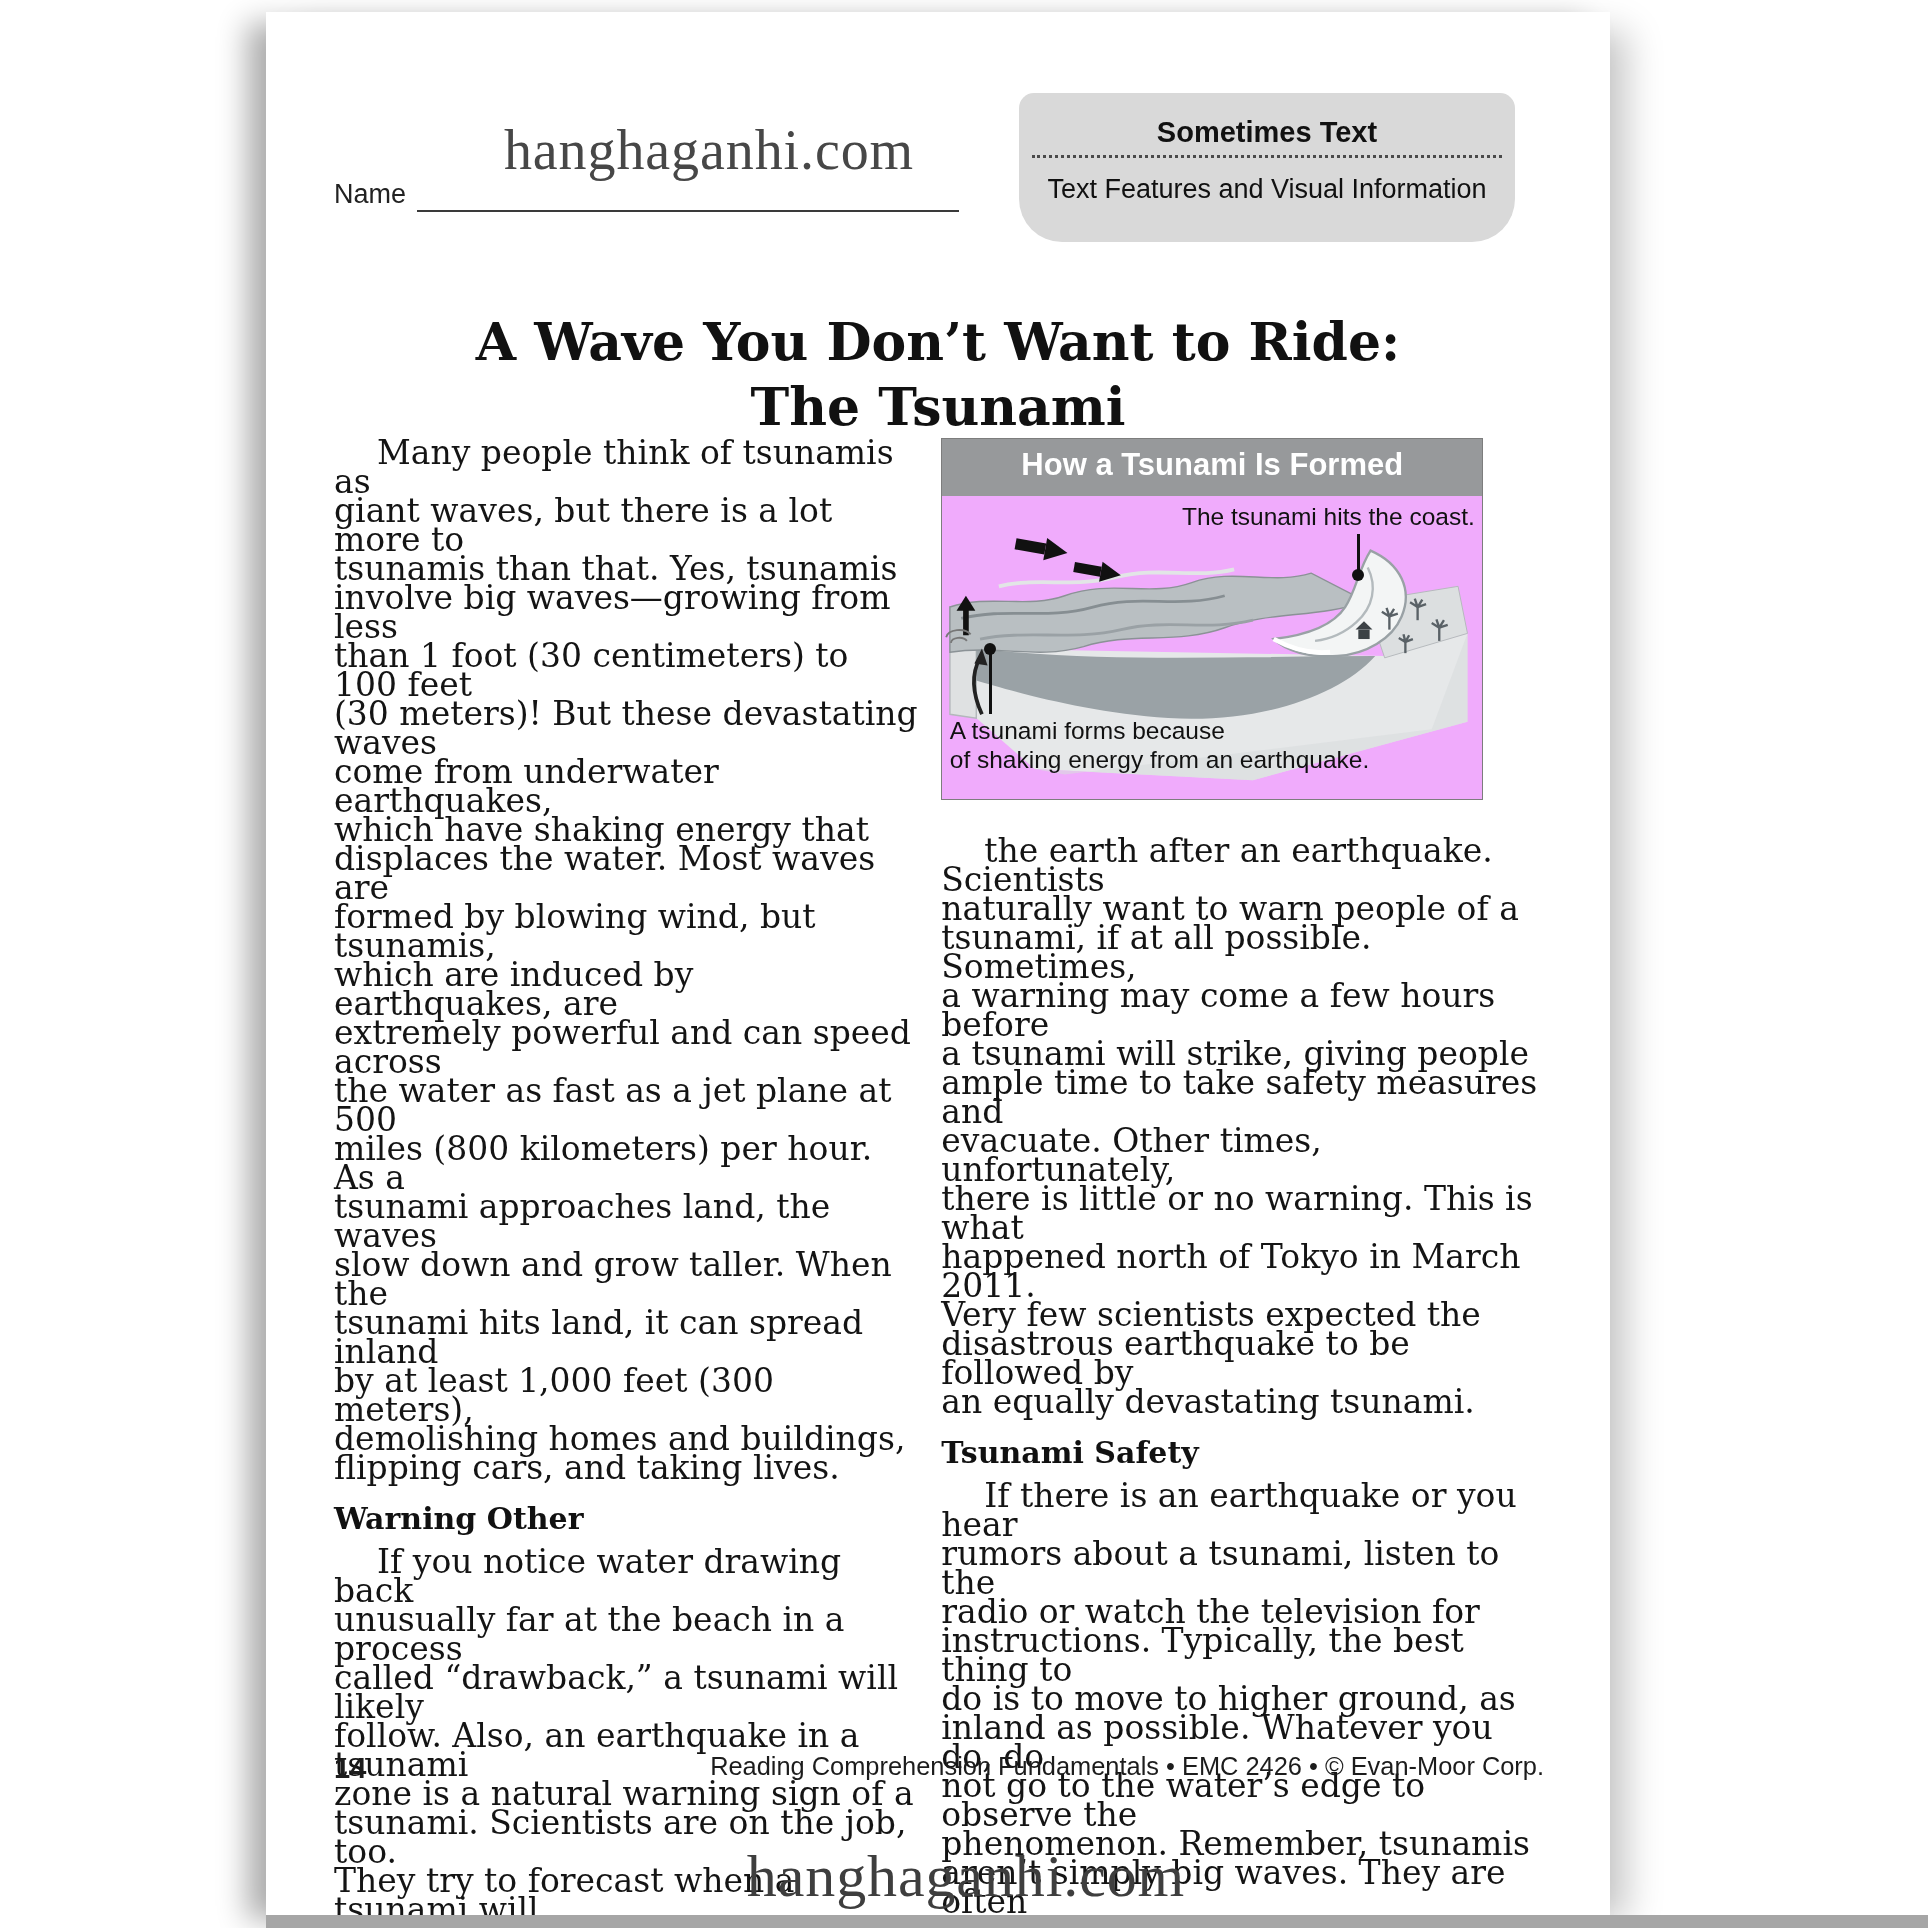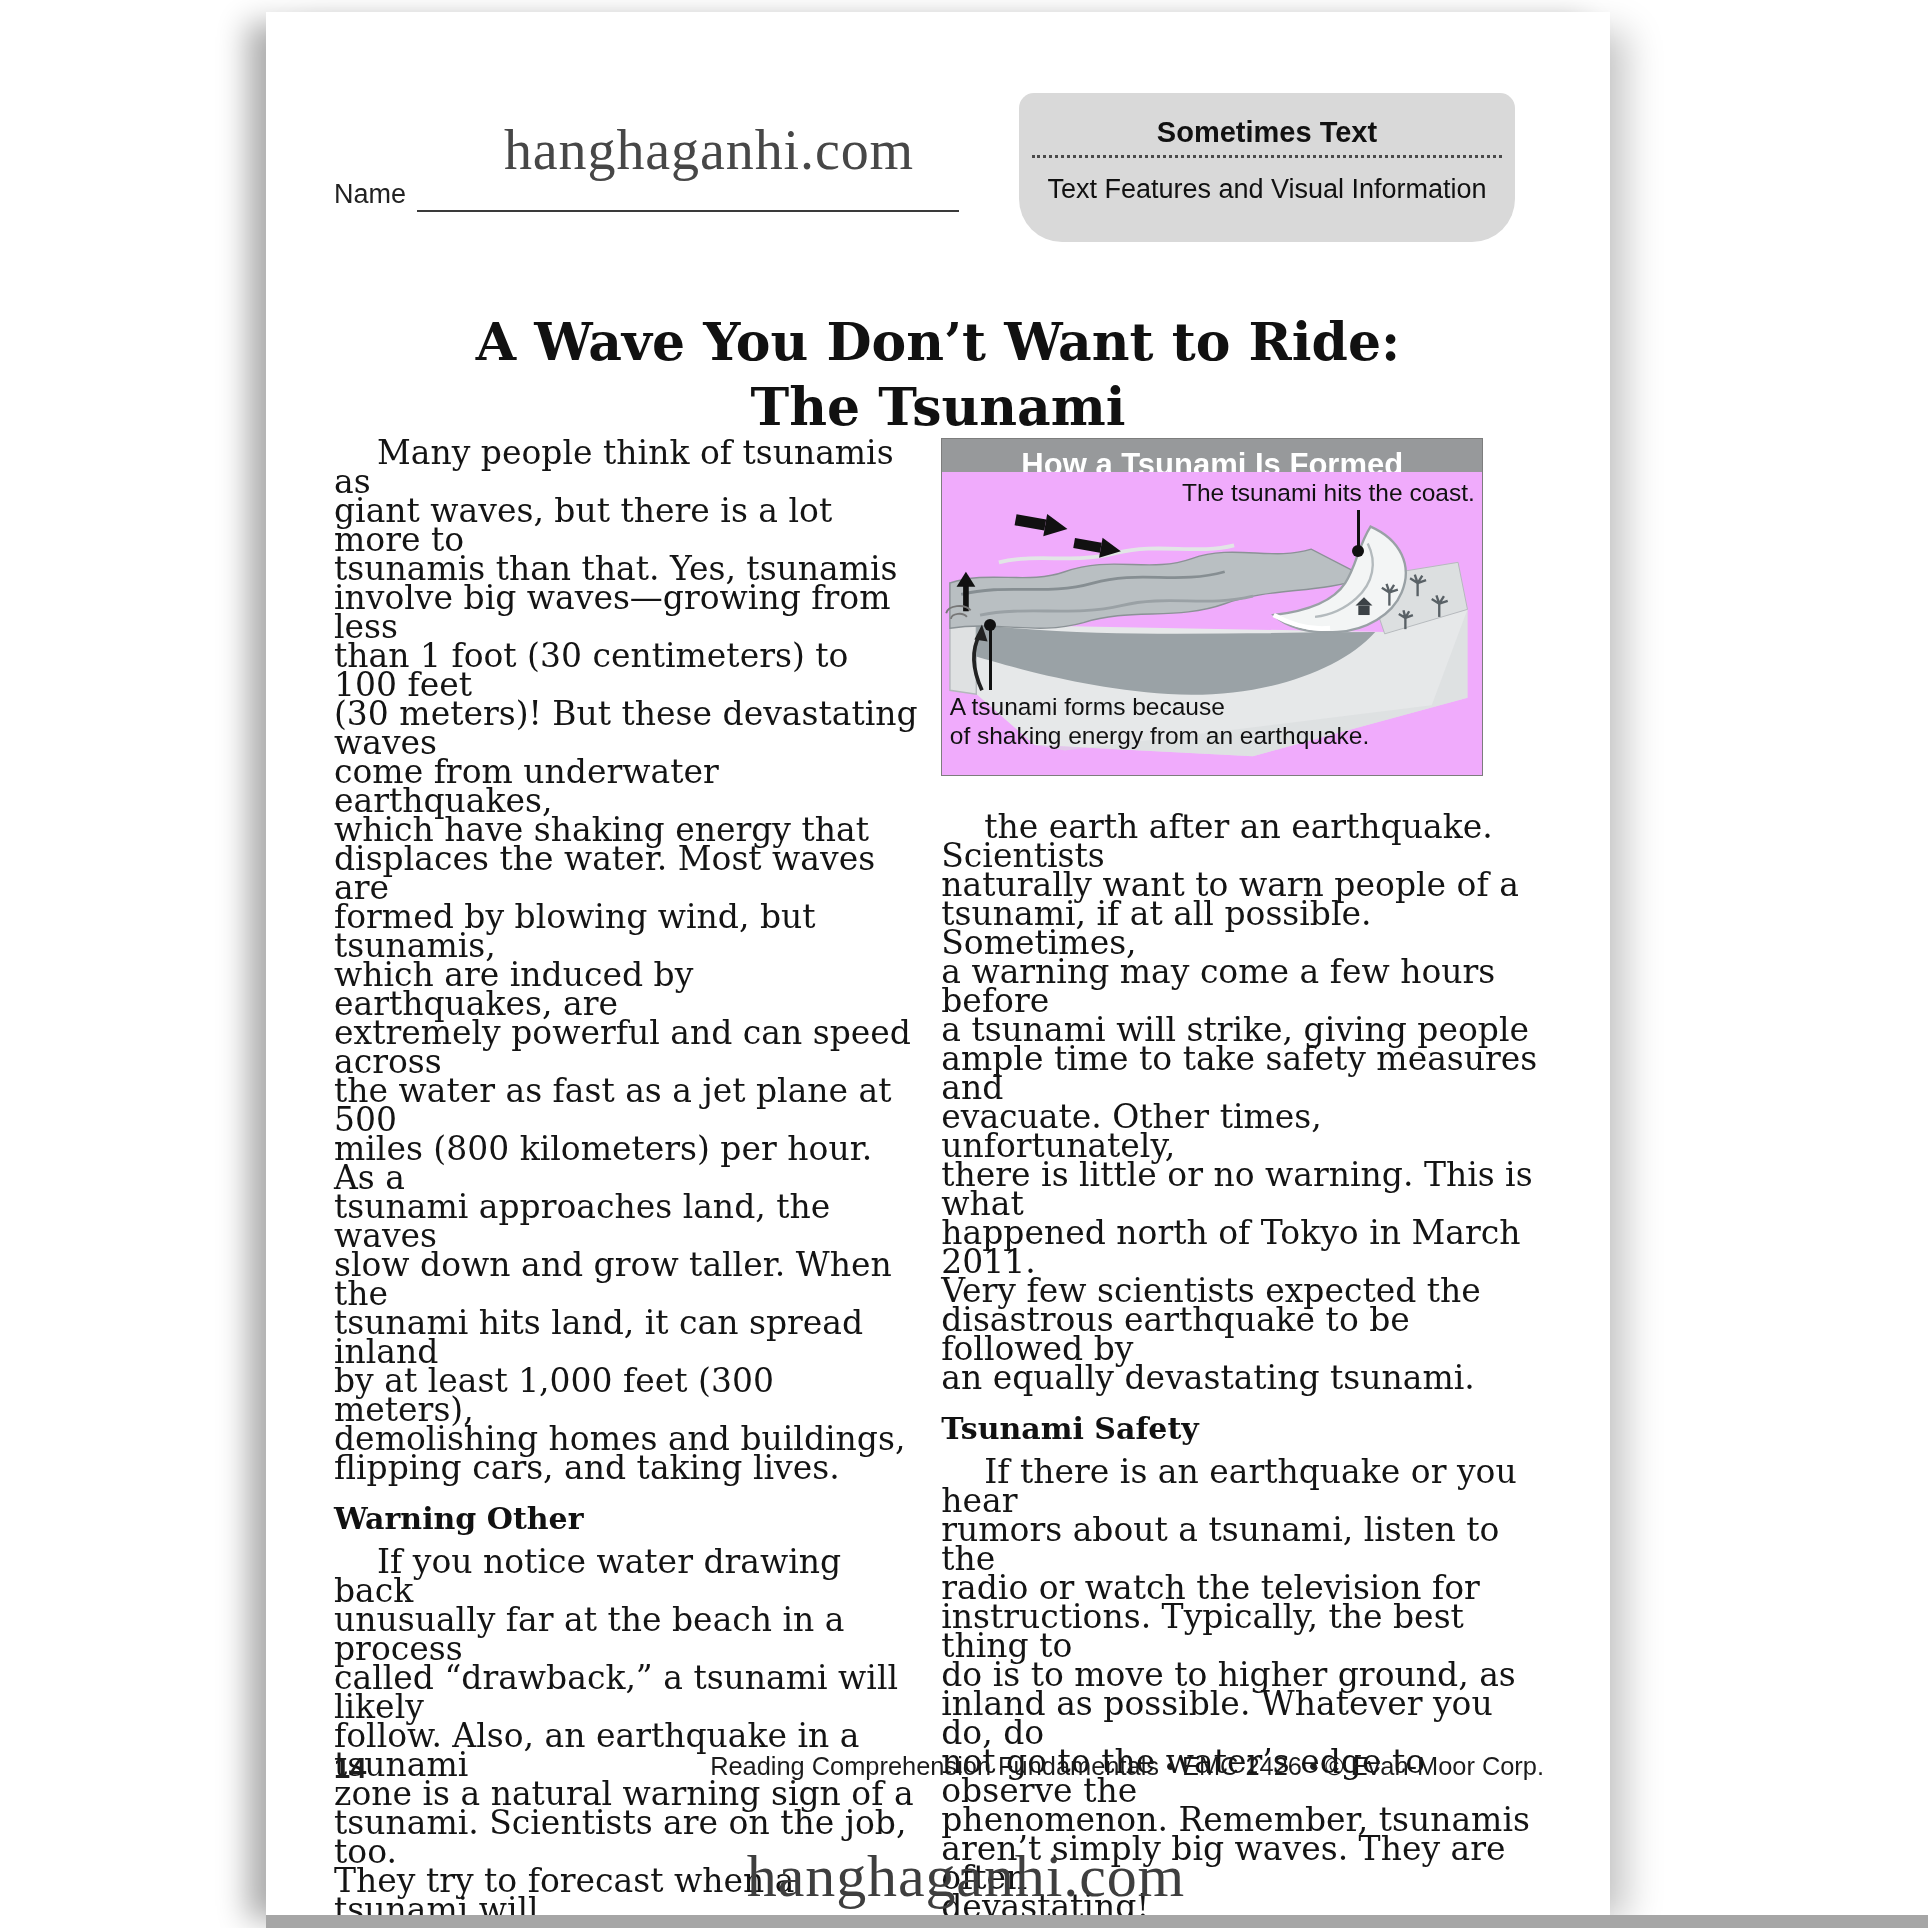--- a/index.html
+++ b/index.html
@@ -35,21 +35,21 @@
   
   .columns{position:absolute;left:68px;top:426px;width:1210px;display:flex;gap:23.5px;}
   .col-left{width:584px;}
   .col-right{width:603px;}
   .body-par{white-space:pre-line;text-indent:43px;margin:0;font-size:33px;line-height:29px;color:#141414;}
   .col-heading{font-family:"DejaVu Serif",serif;font-weight:bold;font-size:30px;margin:19px 0 11.3px 0;color:#111;}
 
   
   .figure{width:540px;border:1.9px solid #7d7d7d;background:#fff;margin:0 0 36px 0;}
   .figure-title{background:#97999b;color:#ffffff;font-family:"Liberation Sans",sans-serif;
-                font-weight:bold;font-size:31px;text-align:center;height:33px;line-height:51px;}
+                font-weight:bold;font-size:31px;text-align:center;height:57px;line-height:51px;}
   .figure-canvas{position:relative;height:303px;background:#f0abfc;}
   .figure-canvas svg{position:absolute;left:0;top:0;}
   .fig-label{position:absolute;font-family:"Liberation Sans",sans-serif;font-size:24.5px;color:#111;
              line-height:29px;}
   .label-coast{top:5.6px;right:7.5px;}
   .fig-caption{left:7.5px;top:220px;white-space:pre-line;}
   .pointer{position:absolute;width:2.8px;background:#111;}
   .pointer-dot{position:absolute;width:12.2px;height:12.2px;border-radius:50%;background:#111;}
   .ptr-coast{right:122px;top:38px;height:38px;}
   .ptr-coast-dot{right:118px;top:73px;}

